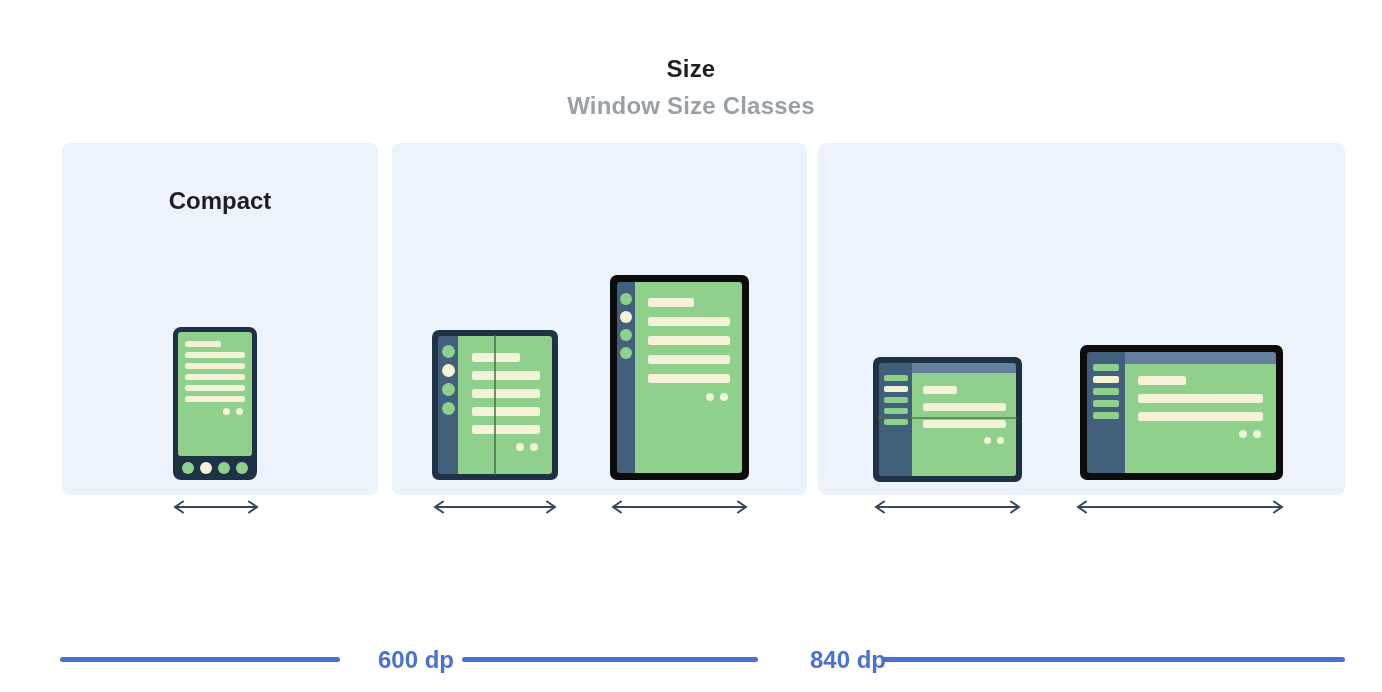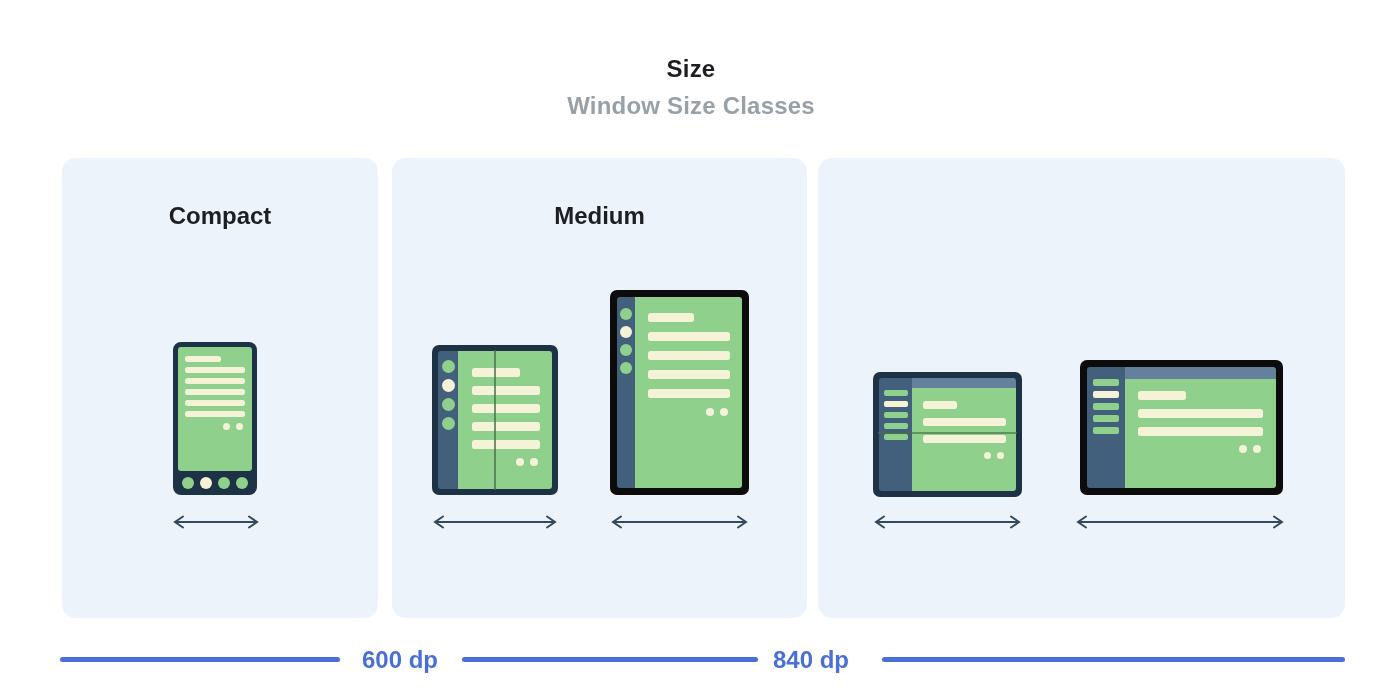--- a/index.html
+++ b/index.html
@@ -21,21 +21,21 @@
   body{
     position:relative;
     background:#ffffff;
     font-family:"Liberation Sans", sans-serif;
     overflow:hidden;
   }
   .header{position:absolute;top:0;left:0;width:100%;text-align:center;}
   .title{position:absolute;top:55px;left:0;width:100%;font-size:24px;font-weight:700;color:var(--ink);letter-spacing:.2px;}
   .subtitle{position:absolute;top:92px;left:0;width:100%;font-size:24px;font-weight:700;color:var(--gray);letter-spacing:.2px;}
 
-  .panel{position:absolute;top:158px;height:460px;background:var(--panel);border-radius:14px;}
+  .panel{position:absolute;top:143px;height:352px;background:var(--panel);border-radius:8px;}
   .panel.compact{left:62px;width:316px;}
   .panel.medium{left:392px;width:415px;}
   .panel.expanded{left:818px;width:527px;}
   .panel-title{position:absolute;top:44px;left:0;width:100%;text-align:center;font-size:24px;font-weight:700;color:var(--ink);}
 
   .device{position:absolute;}
   .inner{position:absolute;display:flex;overflow:hidden;border-radius:3px;}
 
   .ln{background:var(--cream);border-radius:2.5px;flex:none;}
   .dots{display:flex;justify-content:flex-end;gap:6px;padding-right:2px;flex:none;}
@@ -111,22 +111,22 @@
   
   .arrow{position:absolute;top:355px;color:var(--arrow);}
 
   
   .scale{position:absolute;left:0;top:644px;width:100%;height:32px;}
   .seg{position:absolute;top:13px;height:5px;border-radius:3px;background:var(--blue);}
   .seg1{left:60px;width:280px;}
   .seg2{left:462px;width:296px;}
   .seg3{left:882px;width:463px;}
   .bp{position:absolute;top:0;height:32px;line-height:31px;width:96px;text-align:center;font-size:24px;font-weight:700;color:var(--blue);}
-  .bp600{left:352px;}
-  .bp840{left:763px;text-align:center;}
+  .bp600{left:368px;}
+  .bp840{left:800px;text-align:center;}
 </style>
 </head>
 <body>
 
 <div class="header">
   <div class="title">Size</div>
   <div class="subtitle">Window Size Classes</div>
 </div>
 
 <div class="panel compact">
@@ -154,21 +154,20 @@
   </div>
 
   <svg class="arrow" style="left:110px" width="88" height="18" viewBox="0 0 88 18">
     <line x1="3" y1="9" x2="85" y2="9" stroke="currentColor" stroke-width="2"></line>
     <path d="M11 3.5 L3 9 L11 14.5" fill="none" stroke="currentColor" stroke-width="2" stroke-linecap="round"></path>
     <path d="M77 3.5 L85 9 L77 14.5" fill="none" stroke="currentColor" stroke-width="2" stroke-linecap="round"></path>
   </svg>
 </div>
 
 <div class="panel medium">
-  <div class="panel-title">Medium</div>
 
   <div class="device fold-p">
     <div class="inner">
       <div class="rail">
         <i></i>
           <i class="y"></i>
           <i></i>
           <i></i>
       </div>
       <div class="screen">

